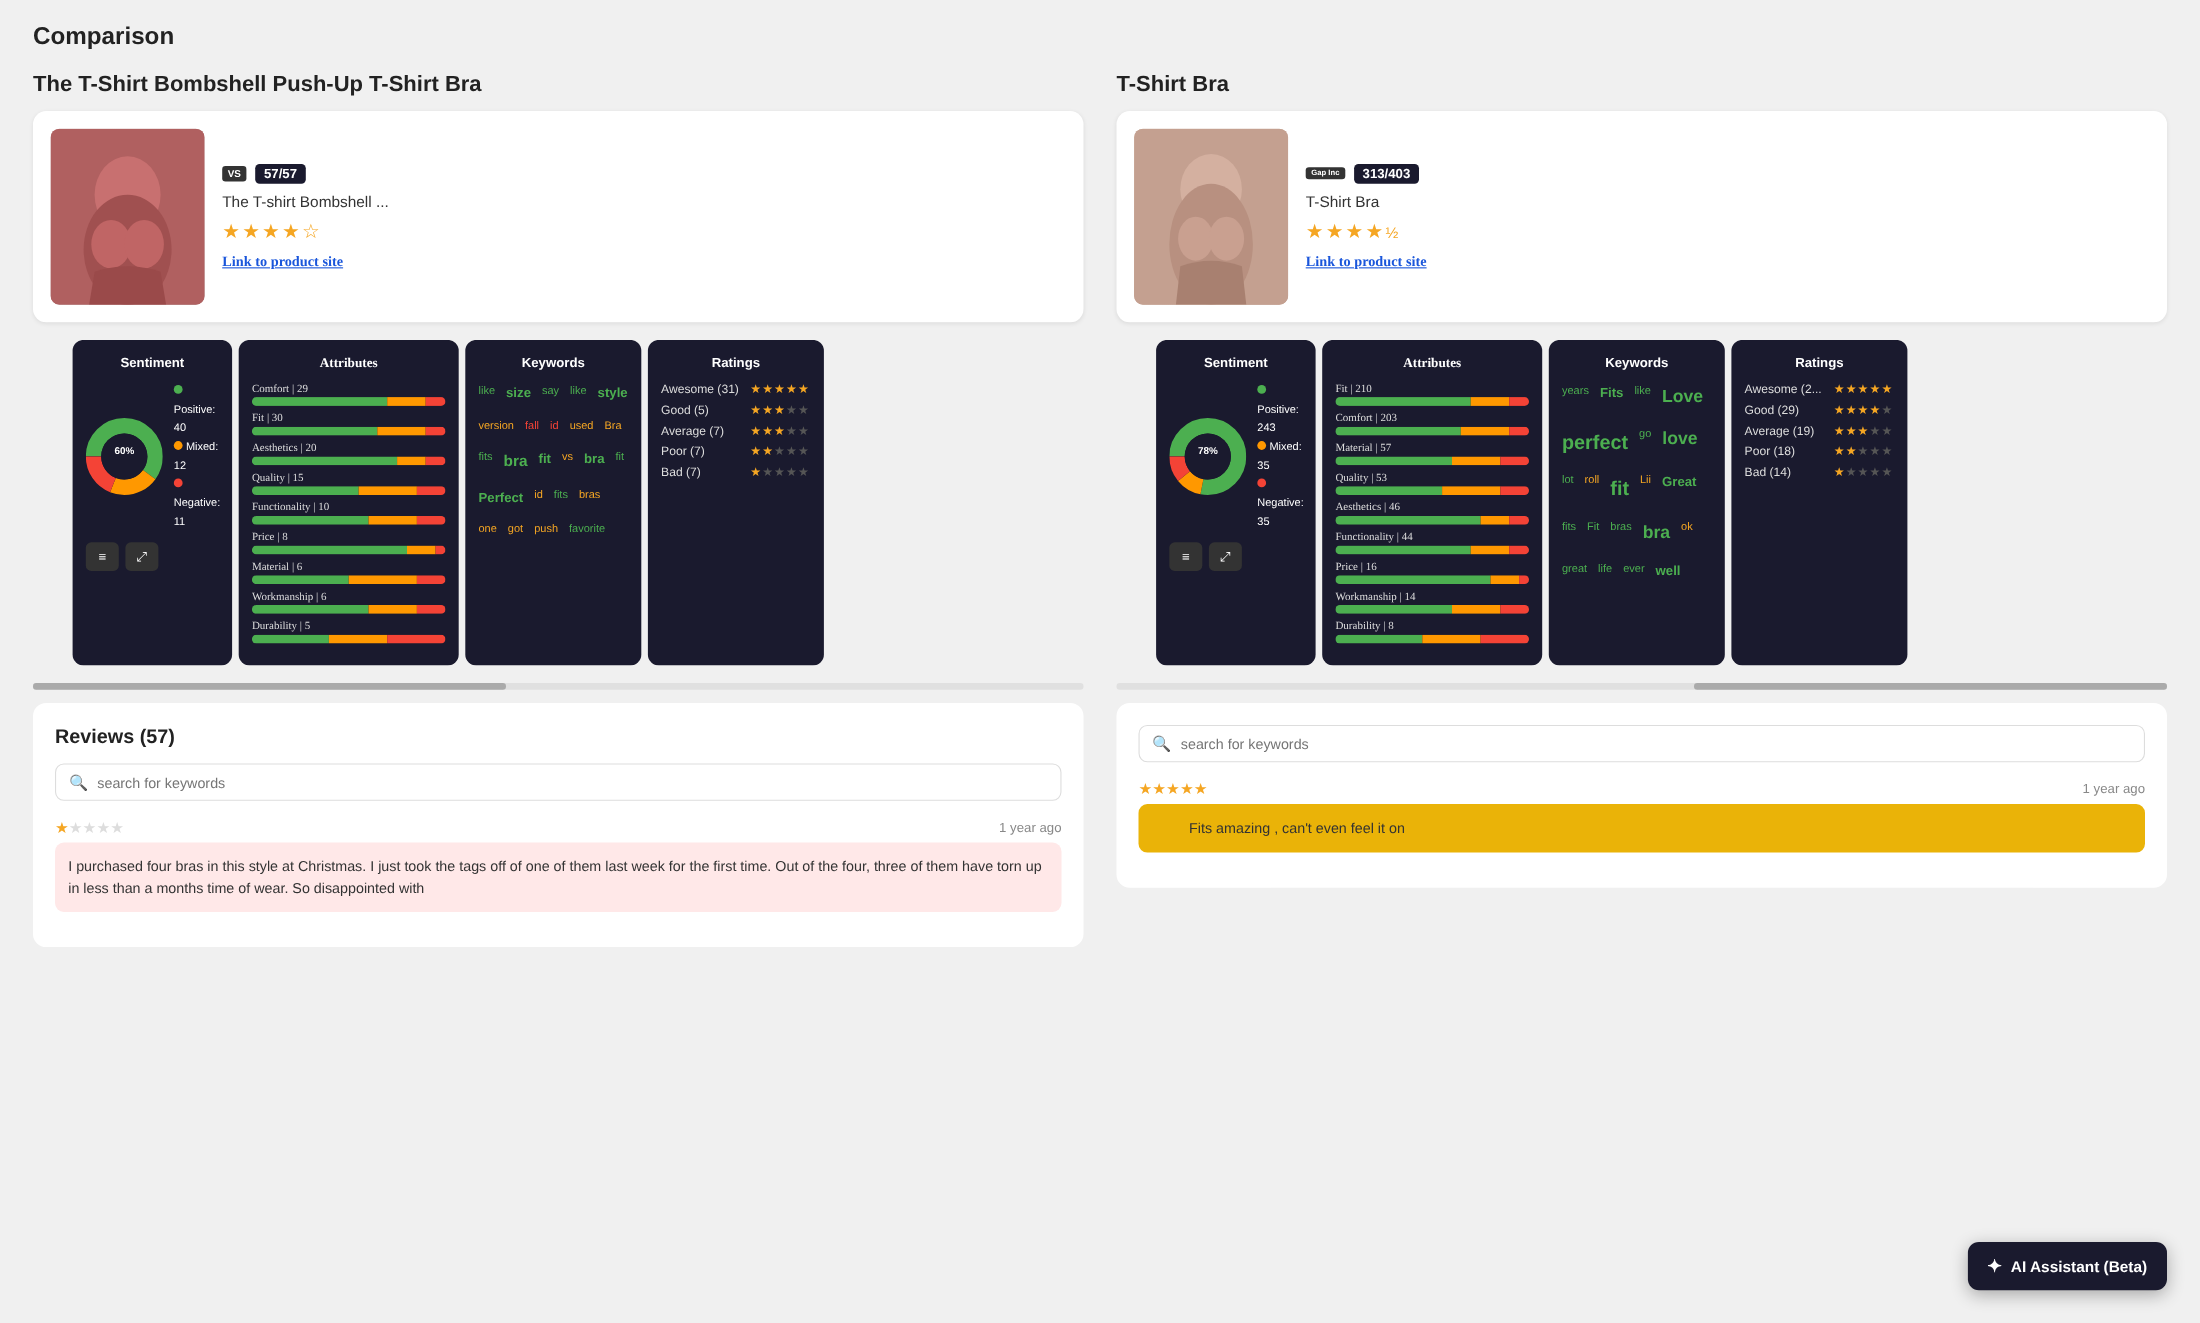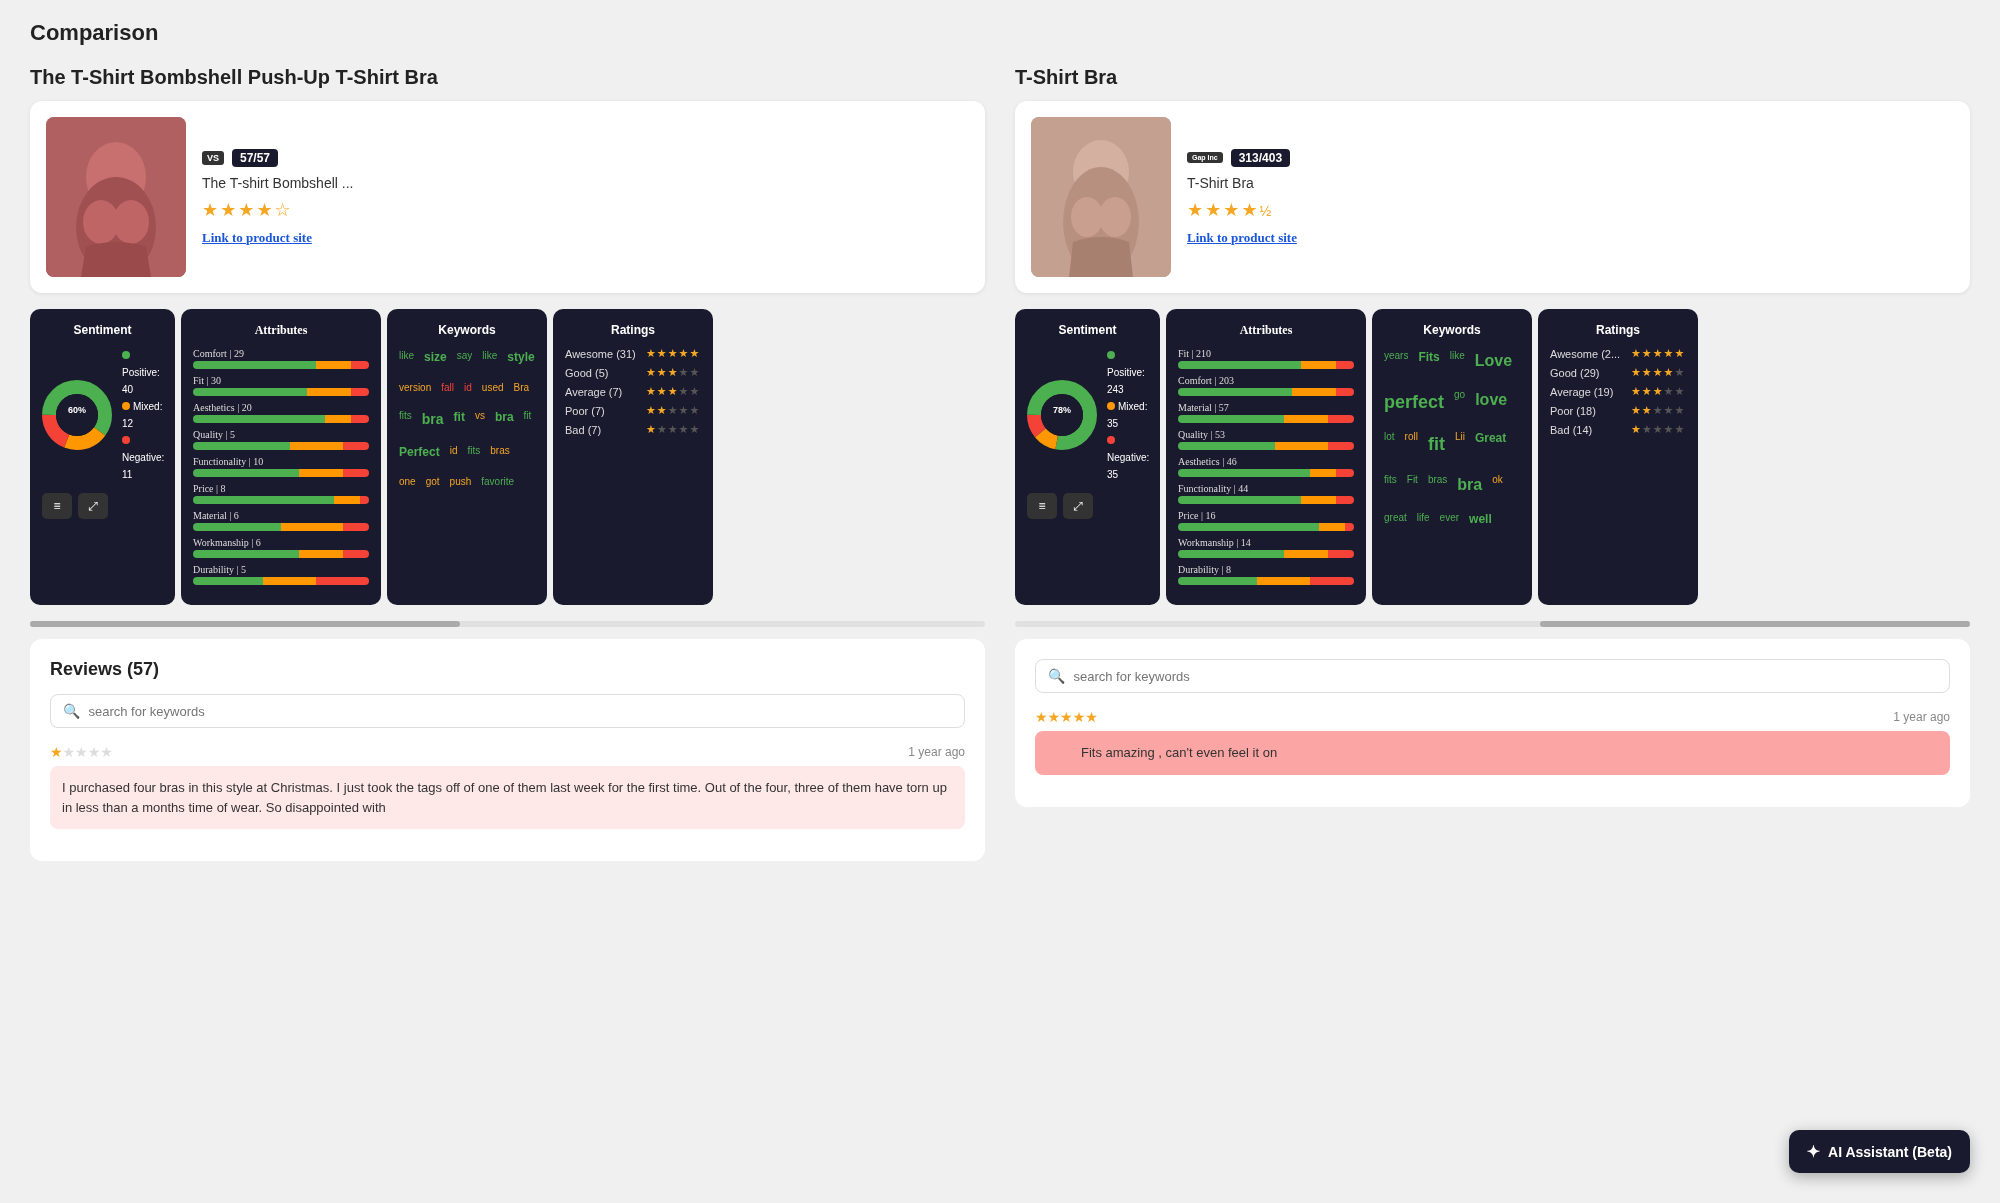--- a/index.html
+++ b/index.html
@@ -113,21 +113,21 @@
       margin-bottom: 16px;
     }
     .analytics-card {
       background: #1a1a2e;
       border-radius: 10px;
       padding: 14px 12px;
       color: #fff;
       flex: 1;
       min-width: 0;
     }
-    .analytics-card.sentiment-card { flex: 0 0 145px; }
+    .analytics-card.sentiment-card { flex: 0 0 145px; margin-left: 36px; }
     .analytics-card.attributes-card { flex: 0 0 200px; font-family: Liberation Serif, serif; }
     .analytics-card.keywords-card { flex: 0 0 160px; }
     .analytics-card.ratings-card { flex: 0 0 160px; }
     .analytics-card-title {
       font-size: 12px;
       font-weight: 700;
       text-align: center;
       margin-bottom: 10px;
     }
 
@@ -248,21 +248,21 @@
     .review-time { color: #888; font-size: 12px; }
     .review-text {
       background: #ffe8e8;
       border-radius: 8px;
       padding: 12px;
       font-size: 13px;
       line-height: 1.5;
       color: #333;
     }
     .review-text.positive {
-      background: #fca5a5;
+      background: #eab308;
       padding-left: 46px;
     }
 
     
     .ai-assistant-btn {
       position: fixed;
       bottom: 30px;
       right: 30px;
       background: #1a1a2e;
       color: #fff;
@@ -386,21 +386,21 @@
           </div>
           <div class="attribute-row">
             <div class="attr-label">Aesthetics | 20</div>
             <div class="stacked-bar">
               <div style="width:75%;background:#4caf50"></div>
               <div style="width:15%;background:#ff9800"></div>
               <div style="width:10%;background:#f44336"></div>
             </div>
           </div>
           <div class="attribute-row">
-            <div class="attr-label">Quality | 5</div>
+            <div class="attr-label">Quality | 15</div>
             <div class="stacked-bar">
               <div style="width:55%;background:#4caf50"></div>
               <div style="width:30%;background:#ff9800"></div>
               <div style="width:15%;background:#f44336"></div>
             </div>
           </div>
           <div class="attribute-row">
             <div class="attr-label">Functionality | 10</div>
             <div class="stacked-bar">
               <div style="width:60%;background:#4caf50"></div>

